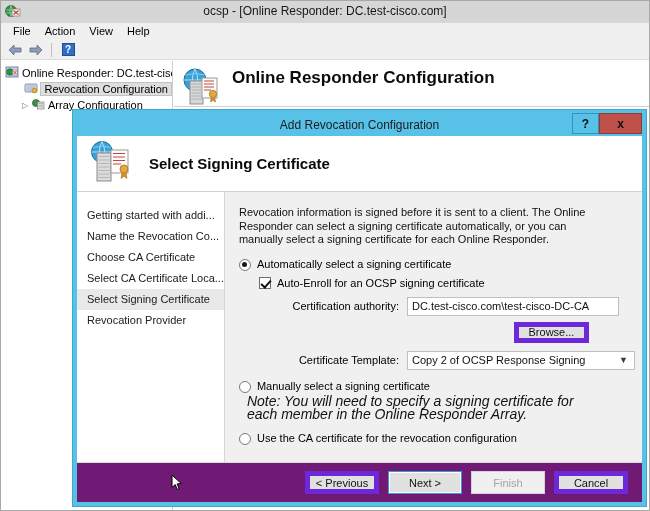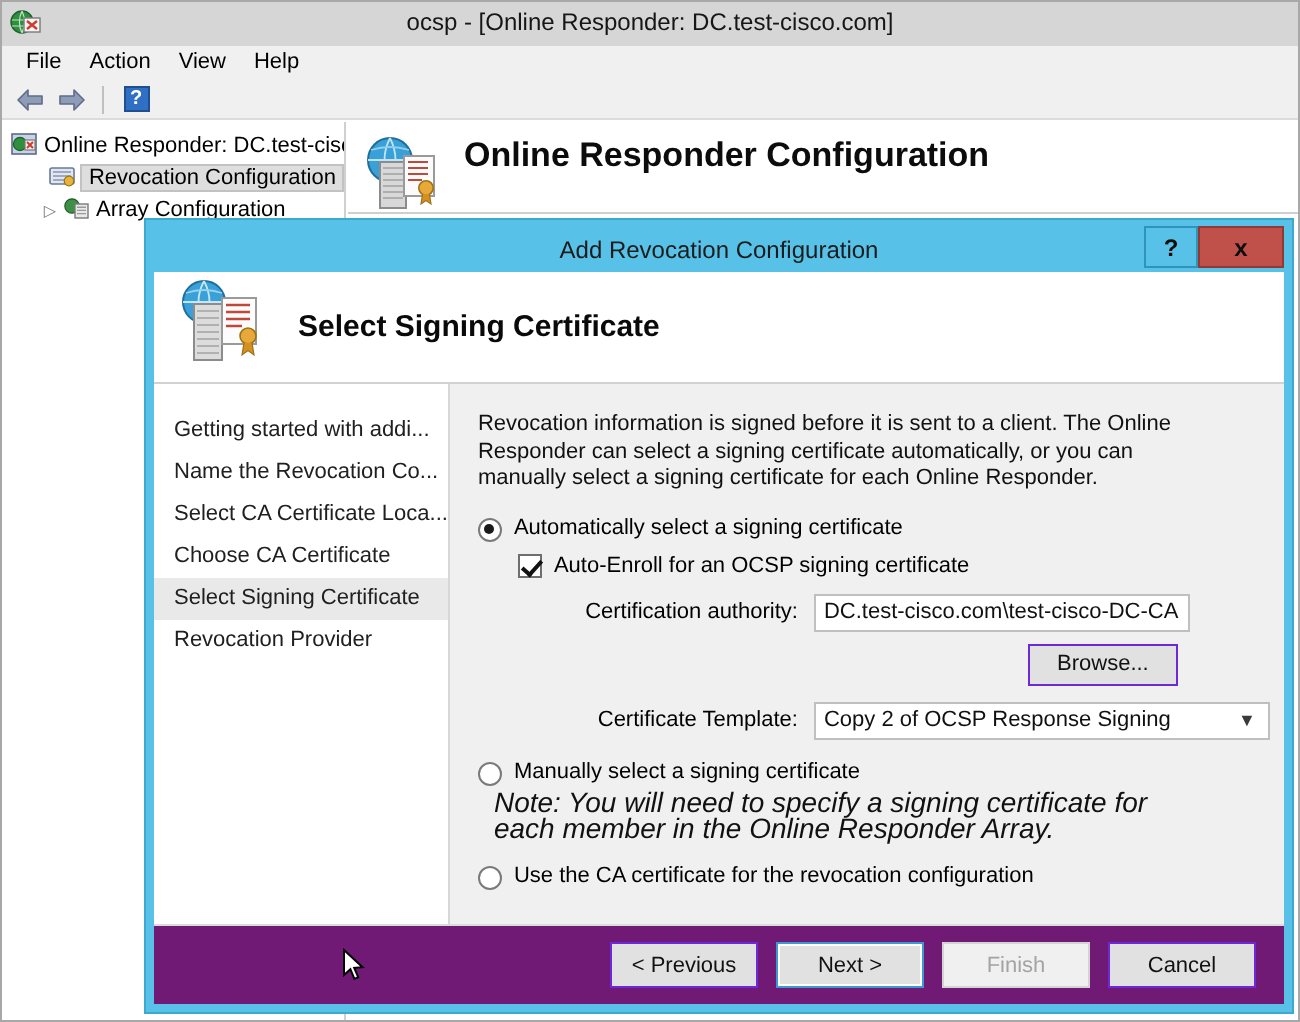--- a/index.html
+++ b/index.html
@@ -265,33 +265,33 @@
   }
   .field-label {
     font-size: 11px;
     width: 122px;
     text-align: right;
     padding-right: 8px;
     white-space: nowrap;
     margin-left: 24px;
   }
   .textbox {
-    width: 188px; height: 19px;
+    width: 212px; height: 19px;
     background: #fff;
     border: 1px solid #bfbfbf;
     font-size: 11px;
     line-height: 17px;
     padding: 0 4px;
     color: #111;
     white-space: nowrap;
     overflow: hidden;
   }
   .btn {
     background: #e1e1e1;
-    border: 1px solid #6d28d9;
+    border: 5px solid #6d28d9;
     font-size: 11px;
     height: 21px;
     display: flex; align-items: center; justify-content: center;
     color: #111;
     cursor: default;
   }
   .browse-btn {
     width: 75px;
     margin-left: 275px;
     margin-bottom: 8px;
@@ -480,22 +480,22 @@
         </svg>
       </span>
       <span class="dlg-banner-title">Select Signing Certificate</span>
     </div>
 
     <div class="dlg-main">
 
       <div class="steps-pane">
         <div class="step-item">Getting started with addi...</div>
         <div class="step-item">Name the Revocation Co...</div>
+        <div class="step-item">Choose CA Certificate</div>
         <div class="step-item">Select CA Certificate Loca...</div>
-        <div class="step-item">Choose CA Certificate</div>
         <div class="step-item active">Select Signing Certificate</div>
         <div class="step-item">Revocation Provider</div>
       </div>
 
       <div class="content-pane">
 
         <div class="intro-text">Revocation information is signed before it is sent to a client. The Online Responder can select a signing certificate automatically, or you can manually select a signing certificate for each Online Responder.</div>
 
         <div class="radio-row">
           <span class="radio checked"></span>

